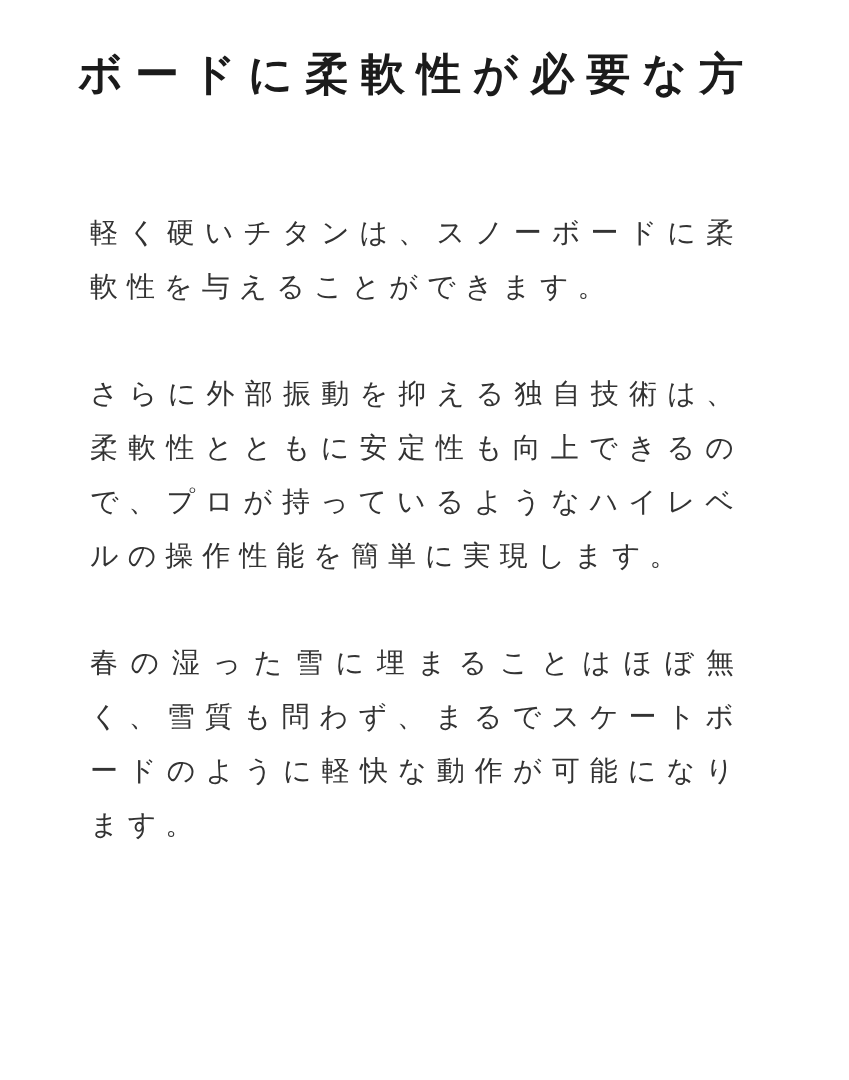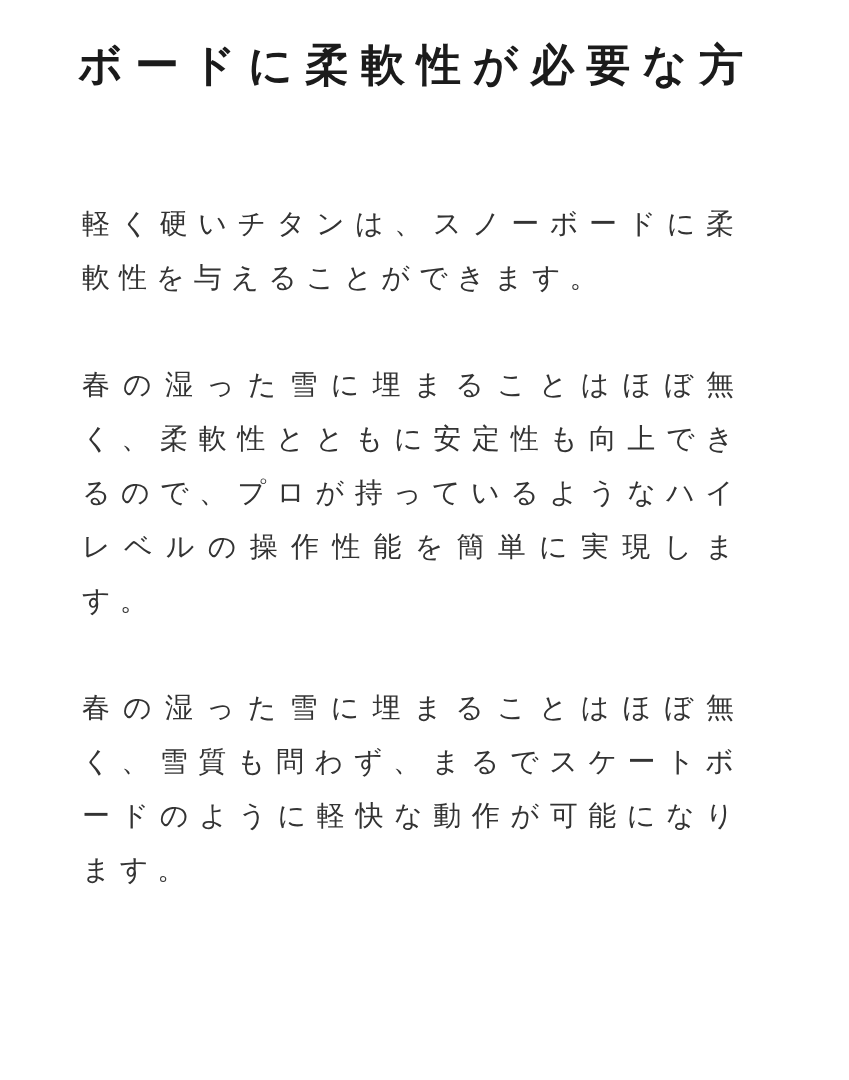--- a/index.html
+++ b/index.html
@@ -20,41 +20,41 @@
   .article {
     padding: 36px 106px 0 78px;
   }
   .section-heading {
     font-size: 44px;
     font-weight: 700;
     letter-spacing: 12px;
     line-height: 57px;
     color: var(--heading-color);
     white-space: nowrap;
-    margin: 0 0 104px 0;
+    margin: 9px 0 104px 0;
   }
   .body-paragraph {
     font-size: 28px;
     font-weight: 300;
     letter-spacing: 9px;
     line-height: 54px;
     color: var(--body-color);
     text-align: justify;
     text-justify: inter-character;
-    margin: 0 0 53px 4px;
+    margin: 0 0 53px 12px;
   }
   .body-paragraph:last-child {
     margin-bottom: 0;
   }
 </style>
 </head>
 <body>
 
 <main class="article">
   <h1 class="section-heading">ボードに柔軟性が必要な方</h1>
 
   <p class="body-paragraph">軽く硬いチタンは、スノーボードに柔軟性を与えることができます。</p>
 
 
-  <p class="body-paragraph">春の湿った雪に埋まることはほぼ無く、柔軟性とともに安定性も向上できるので、プロが持っているようなハイレベルの操作性能を簡単に実現します。</p>
+  <p class="body-paragraph">さらに外部振動を抑える独自技術は、柔軟性とともに安定性も向上できるので、プロが持っているようなハイレベルの操作性能を簡単に実現します。</p>
 
   <p class="body-paragraph">春の湿った雪に埋まることはほぼ無く、雪質も問わず、まるでスケートボードのように軽快な動作が可能になります。</p>
 </main>
 
 </body></html>

